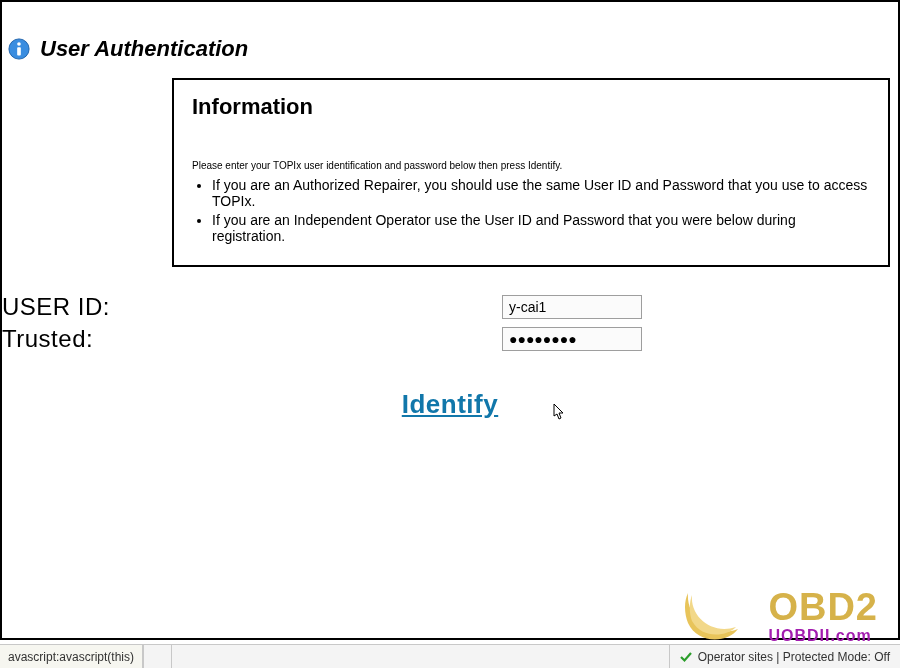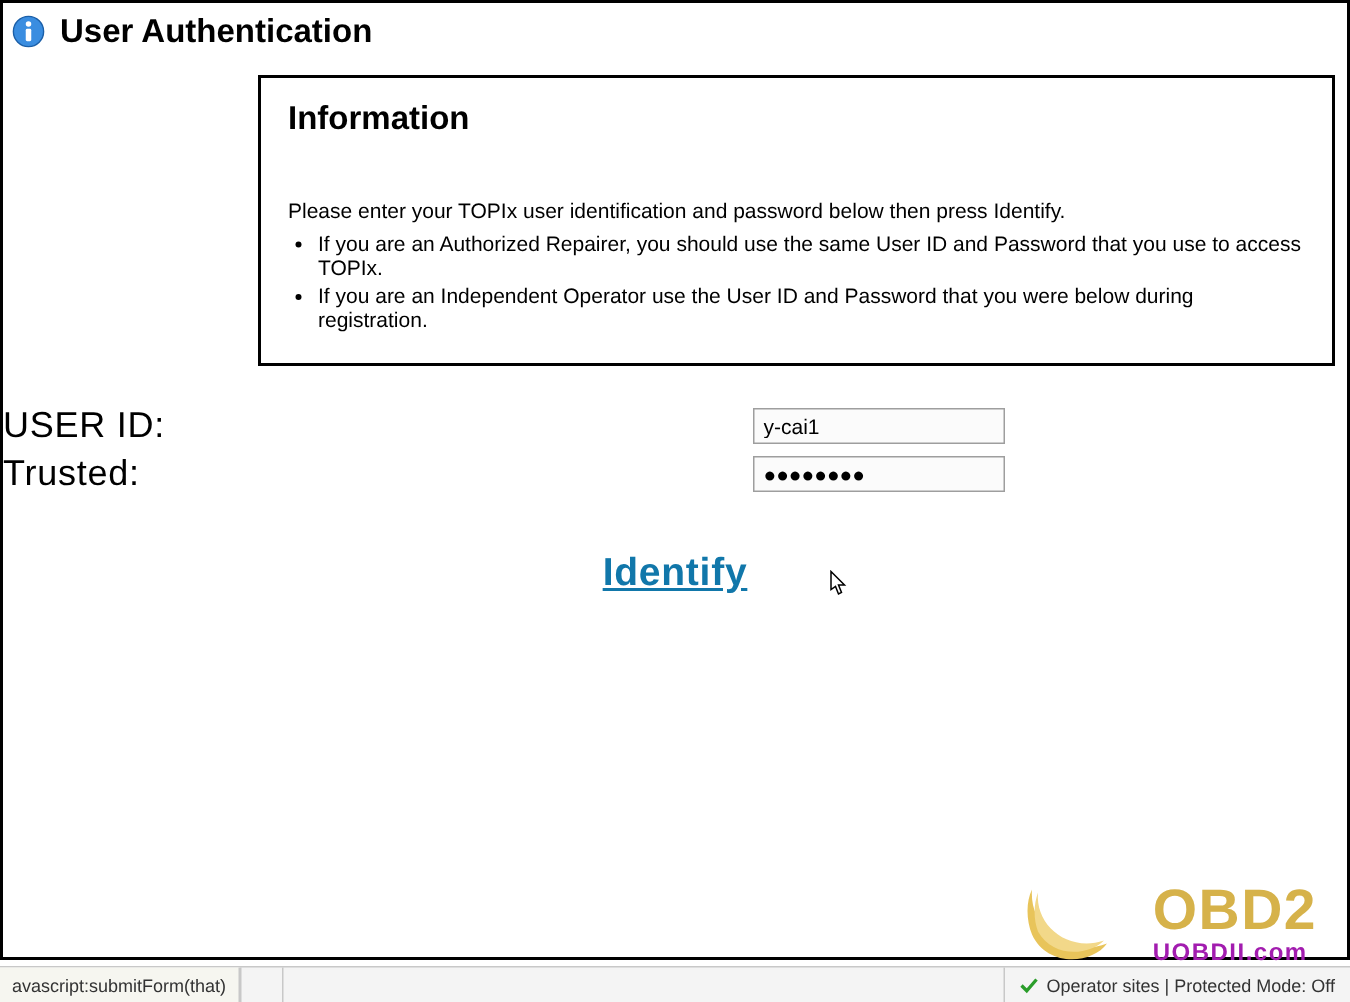--- a/index.html
+++ b/index.html
@@ -1,29 +1,29 @@
 <!DOCTYPE html>
 <html><head>
 <meta charset="utf-8">
 <style>
   * { box-sizing: border-box; }
   html, body { margin:0; padding:0; width:900px; height:668px; font-family: Arial, Helvetica, sans-serif; background:#fff; color:#000; overflow:hidden; }
   .frame { border:2px solid #000; width:900px; height:640px; position:relative; background:#fff; }
-  .header-row { display:flex; align-items:center; gap:10px; padding:6px 0 0 6px; }
+  .header-row { display:flex; align-items:center; gap:10px; padding:34px 0 0 6px;font-style:italic; }
   .info-icon { width:22px; height:22px; }
   .page-title { font-size:22px; font-weight:bold; }
   .panel { margin:16px 0 0 170px; width:718px; border:2px solid #000; padding:14px 20px 18px 18px; }
   .panel-title { font-size:22px; font-weight:bold; margin-bottom:10px; }
-  .lead { font-size:14px; margin-bottom:6px;margin-top:40px; }
+  .lead { font-size:10px; margin-bottom:6px;margin-top:40px; }
   .panel ul { margin:0 0 0 20px; padding:0; }
   .panel li { font-size:14px; margin:3px 0; }
   .form-area { margin-top:26px; }
   .form-row { display:flex; align-items:center; justify-content:flex-start; margin:4px 0; }
   .form-label { font-size:24px; text-align:left; width:500px; padding-right:6px; letter-spacing:0.5px; }
-  .text-input { width:168px; height:24px; border:1px solid #9e9e9e; background:#fbfbfb; font-size:14px; padding:2px 6px; font-family:Arial, sans-serif; }
+  .text-input { width:140px; height:24px; border:1px solid #9e9e9e; background:#fbfbfb; font-size:14px; padding:2px 6px; font-family:Arial, sans-serif; }
   .identify-area { text-align:center; margin-top:36px; position:relative; }
   .identify-link { font-size:26px; font-weight:bold; color:#1177aa; text-decoration:underline; cursor:pointer; letter-spacing:0.5px; }
   .cursor-icon { position:absolute; left:548px; top:14px; width:16px; height:20px; pointer-events:none; }
   .watermark { position:absolute; right:20px; bottom:-6px; display:flex; align-items:center; gap:22px; pointer-events:none; }
   .wm-swoosh { width:64px; height:54px; }
   .wm-text { display:flex; flex-direction:column; line-height:1; }
   .wm-obd2 { font-size:38px; font-weight:bold; color:#d6b24a; font-family:Arial, sans-serif; letter-spacing:1px; }
   .wm-domain { font-size:16px; font-weight:bold; color:#a21caf; margin-top:2px; letter-spacing:1px; }
   .statusbar { position:absolute; left:0; bottom:0; width:900px; height:24px; background:#f4f4f4; border-top:1px solid #c8c8c8; display:flex; align-items:center; font-size:12px; color:#333; }
   .status-left { padding:0 8px; border-right:1px solid #c8c8c8; height:100%; display:flex; align-items:center; background:#f6f6f0; }
@@ -85,21 +85,21 @@
     </span>
     <span class="wm-text">
       <span class="wm-obd2">OBD2</span>
       <span class="wm-domain">UOBDII.com</span>
     </span>
   </div>
 
 </div>
 
 <div class="statusbar">
-  <div class="status-left">avascript:submitForm(that)</div>
+  <div class="status-left">avascript:avascript(this)</div>
   <div class="status-seg"></div>
   <div class="status-seg"></div>
   <div class="status-right">
     <span class="check-icon">
       <svg viewBox="0 0 12 12" width="12" height="12">
         <path d="M1 6 L4.5 9.5 L11 2" fill="none" stroke="#2a9d2a" stroke-width="2.2"></path>
       </svg>
     </span>
     <span>Operator sites | Protected Mode: Off</span>
   </div>

